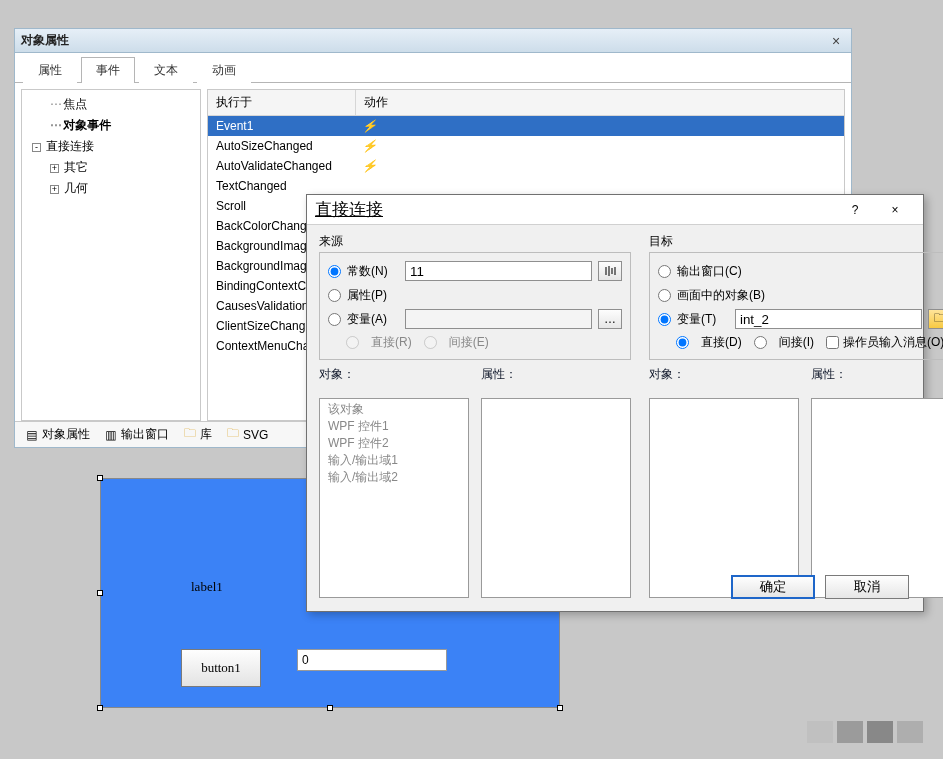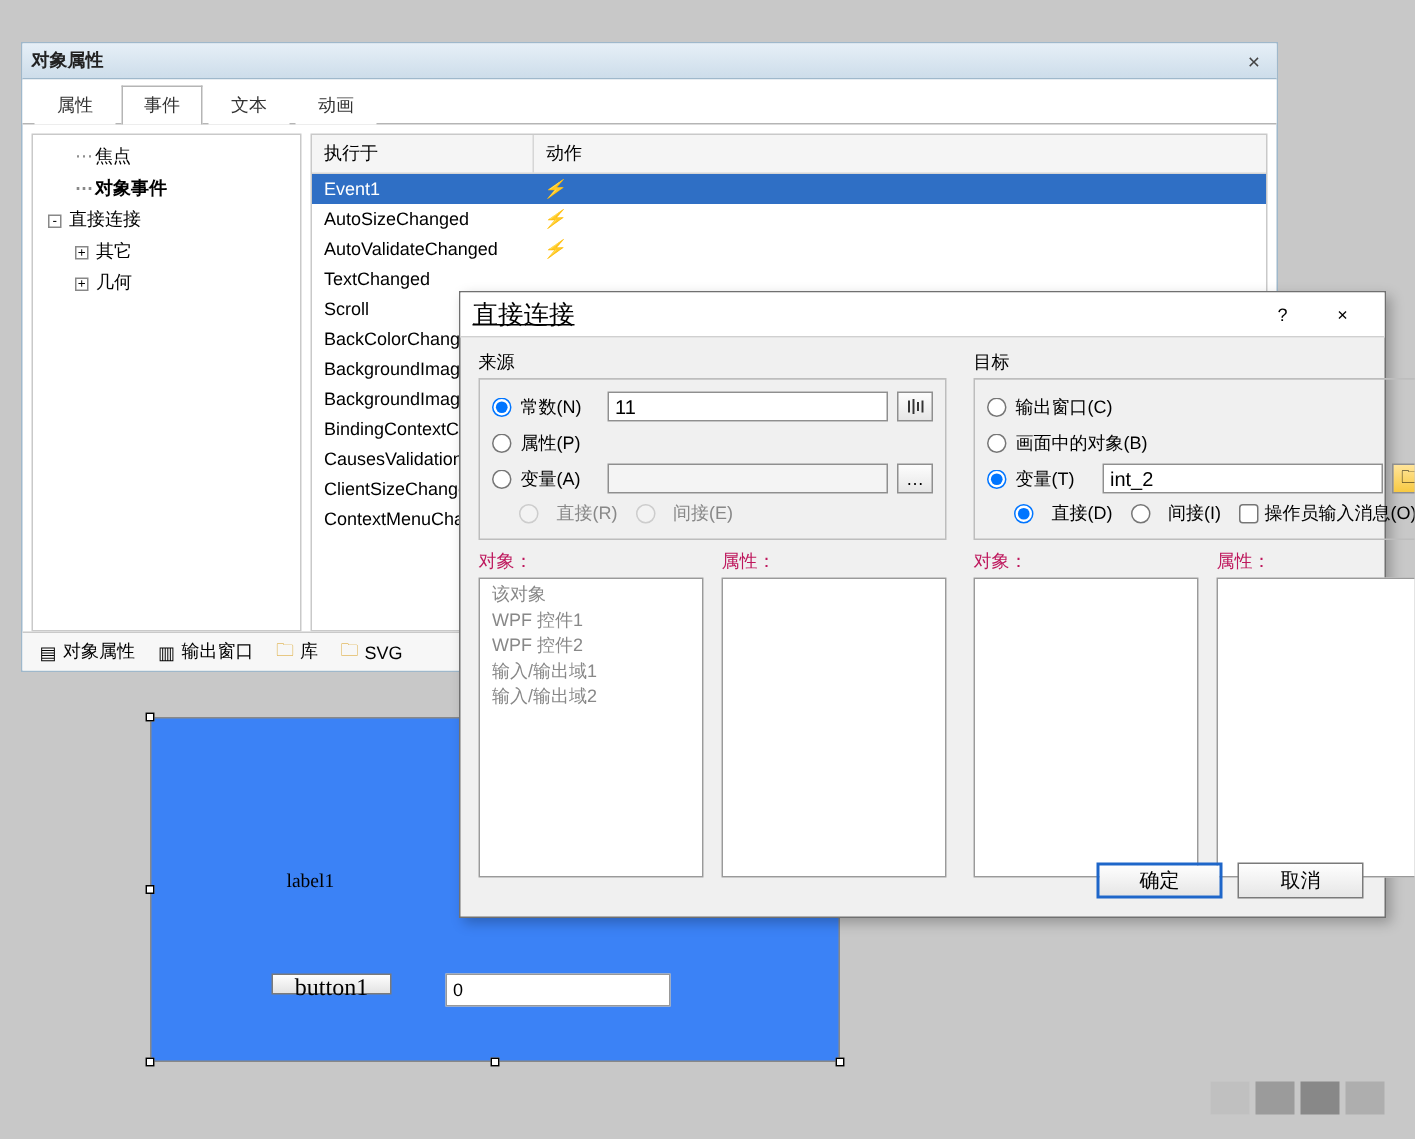--- a/index.html
+++ b/index.html
@@ -38,21 +38,21 @@
 .bb-item { display: flex; align-items: center; gap: 3px; padding: 2px 4px; cursor: pointer; }
 .bb-icon { width: 14px; height: 14px; display: inline-flex; align-items:center; justify-content:center; }
 
 
 .canvas { position: absolute; left: 100px; top: 478px; width: 460px; height: 230px; background: #3b82f6; border: 1px solid #888; }
 .handle { position: absolute; width: 6px; height: 6px; background: #fff; border: 1px solid #000; }
 .htl{left:-4px;top:-4px}.htm{left:50%;margin-left:-3px;top:-4px}.htr{right:-4px;top:-4px}
 .hml{left:-4px;top:50%;margin-top:-3px}.hmr{right:-4px;top:50%;margin-top:-3px}
 .hbl{left:-4px;bottom:-4px}.hbm{left:50%;margin-left:-3px;bottom:-4px}.hbr{right:-4px;bottom:-4px}
 .lbl { position:absolute; left:90px; top:100px; font-family: "SimSun"; font-size:13px; }
-.btn-ctl { position:absolute; left:80px; top:170px; width:80px; height:14px; border:1px solid #7a7a7a; background:linear-gradient(#fefefe,#e3e3e3); font-family:"SimSun"; font-size:16px; }
+.btn-ctl { position:absolute; left:80px; top:170px; width:80px; height:38px; border:1px solid #7a7a7a; background:linear-gradient(#fefefe,#e3e3e3); font-family:"SimSun"; font-size:13px; }
 .txt-ctl { position:absolute; left:196px; top:170px; width:150px; height:22px; border:1px solid #999; background:#fff; padding:0 4px; font-size:12px; }
 
 
 .dlg { position: absolute; left: 306px; top: 194px; width: 618px; height: 418px; background: #f0f0f0; border: 1px solid #707070; box-shadow: 3px 3px 8px rgba(0,0,0,.25); }
 .dlg-titlebar { height: 30px; background: #fff; border-bottom: 1px solid #d0d0d0; display: flex; align-items: center; padding: 0 8px; }
 .dlg-titlebar .t { flex:1; font-size: 17px; text-decoration: underline; }
 .dlg-titlebar .wb { width: 40px; height: 28px; display:flex; align-items:center; justify-content:center; cursor:pointer; }
 
 .dlg-body { padding: 8px 12px; }
 .cols { display: flex; gap: 18px; }
@@ -68,21 +68,21 @@
 .radio-row .txt.ro { background:#f4f4f4; }
 .icon-btn { width:24px; height:20px; border:1px solid #8f8f8f; background:linear-gradient(#fdfdfd,#e6e6e6); display:inline-flex; align-items:center; justify-content:center; cursor:pointer; }
 .icon-btn.yellow { background: linear-gradient(#ffe49a,#f7c942); }
 .sub-radio-row { display:flex; align-items:center; gap:12px; padding-left:18px; height:22px; color:#888; }
 .sub-radio-row.active { color:#000; }
 .sub-radio-row input[type=radio]{margin:0;}
 .chk-row { display:flex; align-items:center; gap:4px; }
 
 .list-area { display:flex; gap:12px; margin-top:6px; }
 .list-col { flex:1; display:flex; flex-direction:column; }
-.list-col .lh { color:#be185d; font-size:12px; margin-bottom:2px; }
+.list-col .lh { color:#0f172a; font-size:12px; margin-bottom:15px; }
 .list-box { border:1px solid #9a9a9a; background:#fff; height:200px; padding:2px 8px; color:#888; overflow-y:auto; }
 
 .dlg-footer { position:absolute; right:14px; bottom:12px; display:flex; gap:10px; }
 .dlg-footer button { width:84px; height:24px; border:1px solid #7a7a7a; background:linear-gradient(#fefefe,#e6e6e6); cursor:pointer; }
 .dlg-footer button.primary { border:2px solid #1e66c9; }
 
 .logoish { position:absolute; right:20px; bottom:16px; display:flex; gap:4px; opacity:.55; }
 .logoish span{display:inline-block;width:26px;height:22px;background:#777;}
 .logoish span:nth-child(1){background:#bbb}
 .logoish span:nth-child(3){background:#555}

